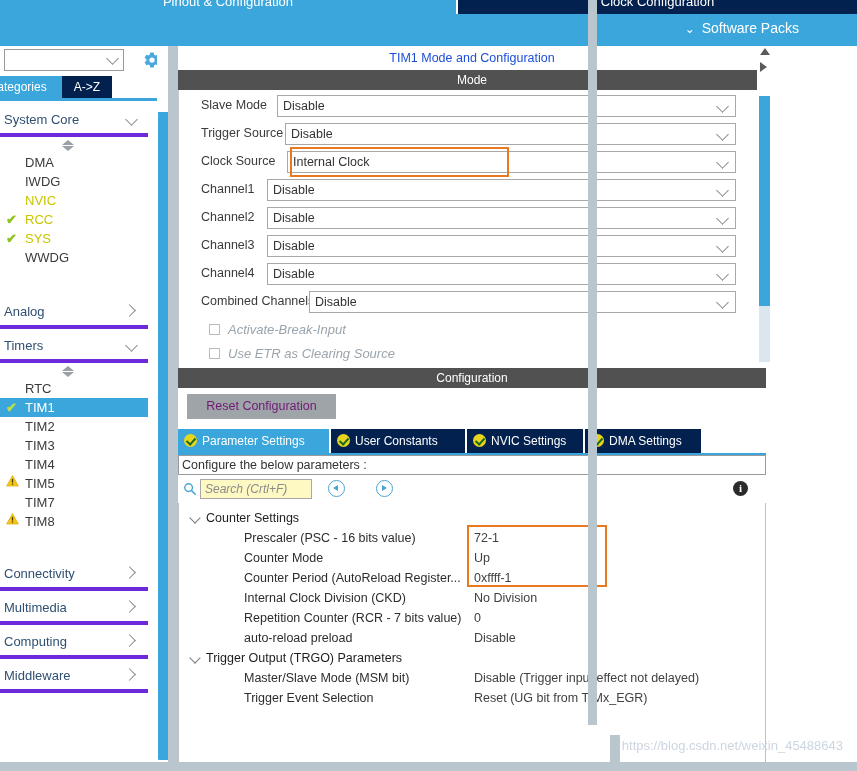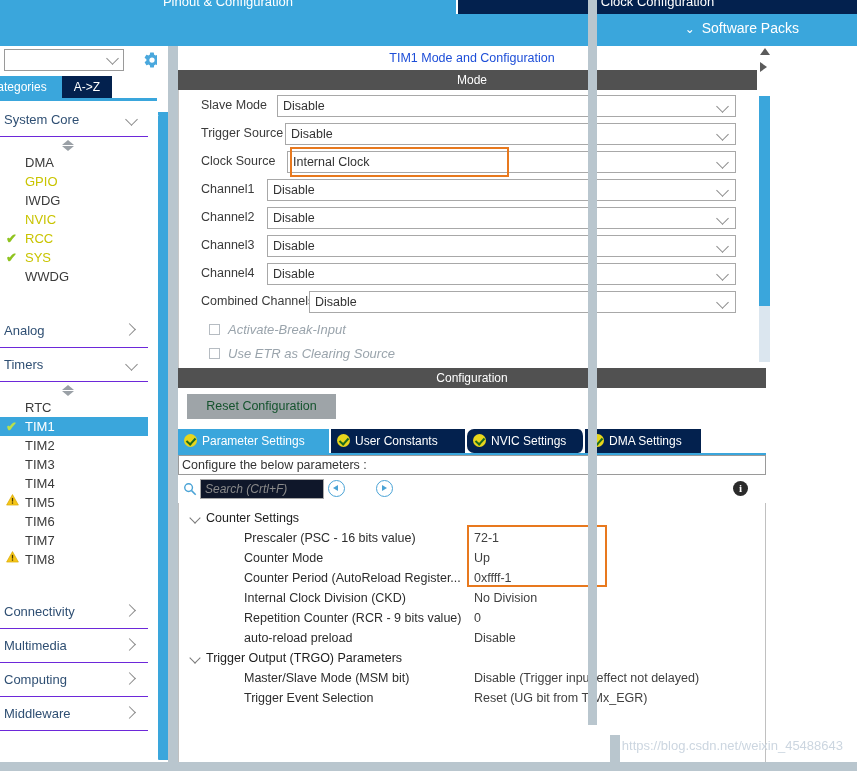--- a/index.html
+++ b/index.html
@@ -71,21 +71,21 @@
     line-height: 23px; text-align: center; white-space: nowrap;
   }
   .sb-tab-underline {
     position: absolute; left: 0; top: 52px; width: 157px; height: 3px; background: #3aa6dc;
   }
 
   .sb-list { position: absolute; left: 0; top: 57px; width: 157px; height: 668px; }
 
   .grp {
     position: relative; height: 34px; width: 148px;
-    border-bottom: 1px solid #6d28d9;
+    border-bottom: 4px solid #6d28d9;
   }
   .grp .gl {
     position: absolute; left: 4px; top: 9px;
     font-size: 13px; color: #2f4f73;
   }
   .grp .gc-down {
     position: absolute; right: 12px; top: 12px;
     width: 9px; height: 9px;
     border-right: 1.5px solid #8a8a8a; border-bottom: 1.5px solid #8a8a8a;
     transform: rotate(45deg);
@@ -240,21 +240,21 @@
     background: #b9c6ce;
   }
 
   
   .conf-body {
     position: absolute; left: 0; top: 342px; width: 588px; height: 383px;
     background: #ffffff;
   }
   .reset-btn {
     position: absolute; left: 9px; top: 6px; width: 149px; height: 25px;
-    background: #9ea4a8; color: #14532d;
+    background: #9ea4a8; color: #701a75;
     font-size: 12.5px; line-height: 25px; text-align: center;
     border: none;
     font-family: "Liberation Sans", sans-serif;
   }
   .tabstrip {
     position: absolute; left: 0; top: 41px; width: 588px; height: 24px;
   }
   .ctab {
     position: absolute; top: 0; height: 24px;
     background: #03214e; color: #ffffff;
@@ -281,22 +281,22 @@
   .cfgnote {
     position: absolute; left: 0; top: 67px; width: 588px; height: 20px;
     border: 1px solid #9a9a9a; background: #ffffff;
     font-size: 12.5px; line-height: 18px; padding-left: 3px; color: #333333;
   }
   .searchrow {
     position: absolute; left: 0; top: 88px; width: 588px; height: 27px;
   }
   .srch-icon { position: absolute; left: 5px; top: 6px; width: 14px; height: 14px; }
   .srch-box {
-    position: absolute; left: 22px; top: 3px; width: 124px; height: 20px;
-    border: 1px solid #a8a8a8; background: #0f172a;
+    position: absolute; left: 22px; top: 3px; width: 112px; height: 20px;
+    border: 1px solid #a8a8a8; background: #fef9c3;
     font-size: 12px; font-style: italic; color: #8a8a8a;
     padding-left: 4px; line-height: 18px;
     font-family: "Liberation Sans", sans-serif;
   }
   .srch-box::placeholder { color: #8a8a8a; font-style: italic; }
   .navbtn {
     position: absolute; top: 4px; width: 17px; height: 17px;
     border: 1.5px solid #4aa3d6; border-radius: 50%;
   }
   .navbtn .tri-l {
@@ -392,21 +392,20 @@
     <div class="sb-list" id="sidebar-list">
         <div class="grp">
           <span class="gl">System Core</span>
           <span class="gc-down"></span>
         </div>
         <div class="spinner">
           <span class="sp-up"></span>
           <span class="sp-dn"></span>
         </div>
         <div class="peri"><span>DMA</span></div>
-        <div class="peri yel"><span>GPIO</span></div>
         <div class="peri"><span>IWDG</span></div>
         <div class="peri yel"><span>NVIC</span></div>
         <div class="peri yel"><span class="mk check">✔</span><span>RCC</span></div>
         <div class="peri yel"><span class="mk check">✔</span><span>SYS</span></div>
         <div class="peri"><span>WWDG</span></div>
         <div style="height: 28px;"></div>
         <div class="grp">
           <span class="gl">Analog</span>
           <span class="gc-right"></span>
         </div>
@@ -421,21 +420,20 @@
         <div class="peri"><span>RTC</span></div>
         <div class="peri sel"><span class="mk check">✔</span><span>TIM1</span></div>
         <div class="peri"><span>TIM2</span></div>
         <div class="peri"><span>TIM3</span></div>
         <div class="peri"><span>TIM4</span></div>
         <div class="peri"><span class="mk warn"><svg width="13" height="12" viewBox="0 0 14 13">
               <polygon points="7,0.6 13.4,12 0.6,12" fill="#f5c518" stroke="#d8a800" stroke-width="0.7"></polygon>
               <rect x="6.3" y="4.2" width="1.4" height="4" fill="#4a3800"></rect>
               <rect x="6.3" y="9.1" width="1.4" height="1.4" fill="#4a3800"></rect>
             </svg></span><span>TIM5</span></div>
-        <div class="peri"><span>TIM6</span></div>
         <div class="peri"><span>TIM7</span></div>
         <div class="peri"><span class="mk warn"><svg width="13" height="12" viewBox="0 0 14 13">
               <polygon points="7,0.6 13.4,12 0.6,12" fill="#f5c518" stroke="#d8a800" stroke-width="0.7"></polygon>
               <rect x="6.3" y="4.2" width="1.4" height="4" fill="#4a3800"></rect>
               <rect x="6.3" y="9.1" width="1.4" height="1.4" fill="#4a3800"></rect>
             </svg></span><span>TIM8</span></div>
         <div style="height: 26px;"></div>
         <div class="grp">
           <span class="gl">Connectivity</span>
           <span class="gc-right"></span>
@@ -544,21 +542,21 @@
     </div>
 
     <div class="section-head conf-head">Configuration</div>
 
     <div class="conf-body">
       <button class="reset-btn">Reset Configuration</button>
 
       <div class="tabstrip" id="conf-tabstrip">
           <div class="ctab active" style="left: 0px; width: 153px;"><span class="ci"></span><span>Parameter Settings</span></div>
           <div class="ctab" style="left: 153px; width: 136px;"><span class="ci"></span><span>User Constants</span></div>
-          <div class="ctab" style="left: 289px; width: 118px; border-radius: 7px;"><span class="ci"></span><span>NVIC Settings</span></div>
+          <div class="ctab" style="left: 289px; width: 118px;"><span class="ci"></span><span>NVIC Settings</span></div>
           <div class="ctab" style="left: 407px; width: 118px;"><span class="ci"></span><span>DMA Settings</span></div>
         </div>
       <div class="tab-underline"></div>
 
       <div class="cfgnote">Configure the below parameters :</div>
 
       <div class="searchrow">
         <span class="srch-icon">
           <svg width="14" height="14" viewBox="0 0 16 16">
             <circle cx="6.4" cy="6.4" r="4.4" fill="none" stroke="#4aa3d6" stroke-width="1.6"></circle>
@@ -590,21 +588,21 @@
           </div>
           <div class="trow" style="top: 66px;">
             <span class="pname">Counter Period (AutoReload Register...</span>
             <span class="pval">0xffff-1</span>
           </div>
           <div class="trow" style="top: 86px;">
             <span class="pname">Internal Clock Division (CKD)</span>
             <span class="pval">No Division</span>
           </div>
           <div class="trow" style="top: 106px;">
-            <span class="pname">Repetition Counter (RCR - 9 bits value)</span>
+            <span class="pname">Repetition Counter (RCR - 7 bits value)</span>
             <span class="pval">0</span>
           </div>
           <div class="trow" style="top: 126px;">
             <span class="pname">auto-reload preload</span>
             <span class="pval">Disable</span>
           </div>
           <div class="trow" style="top: 146px;">
             <span class="tw"></span>
             <span class="gname">Trigger Output (TRGO) Parameters</span>
           </div>

